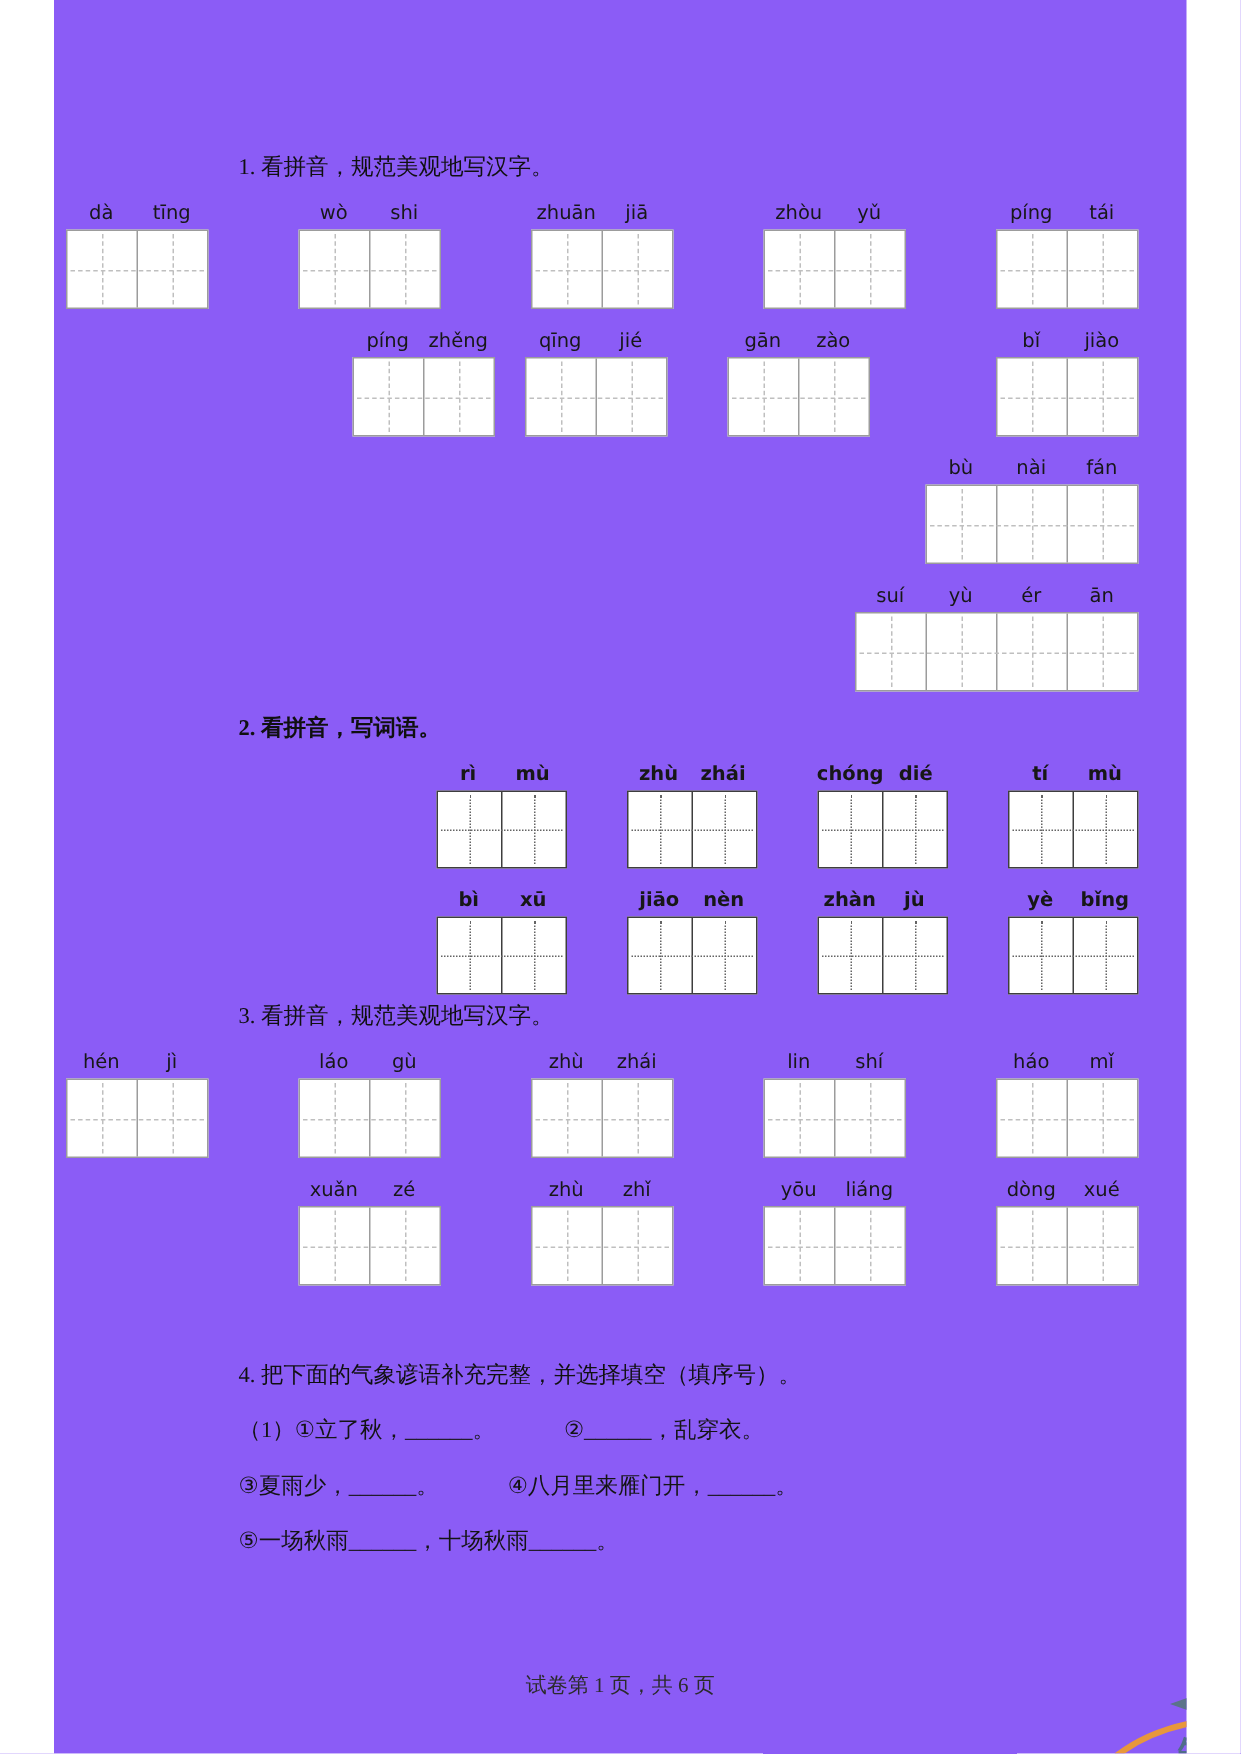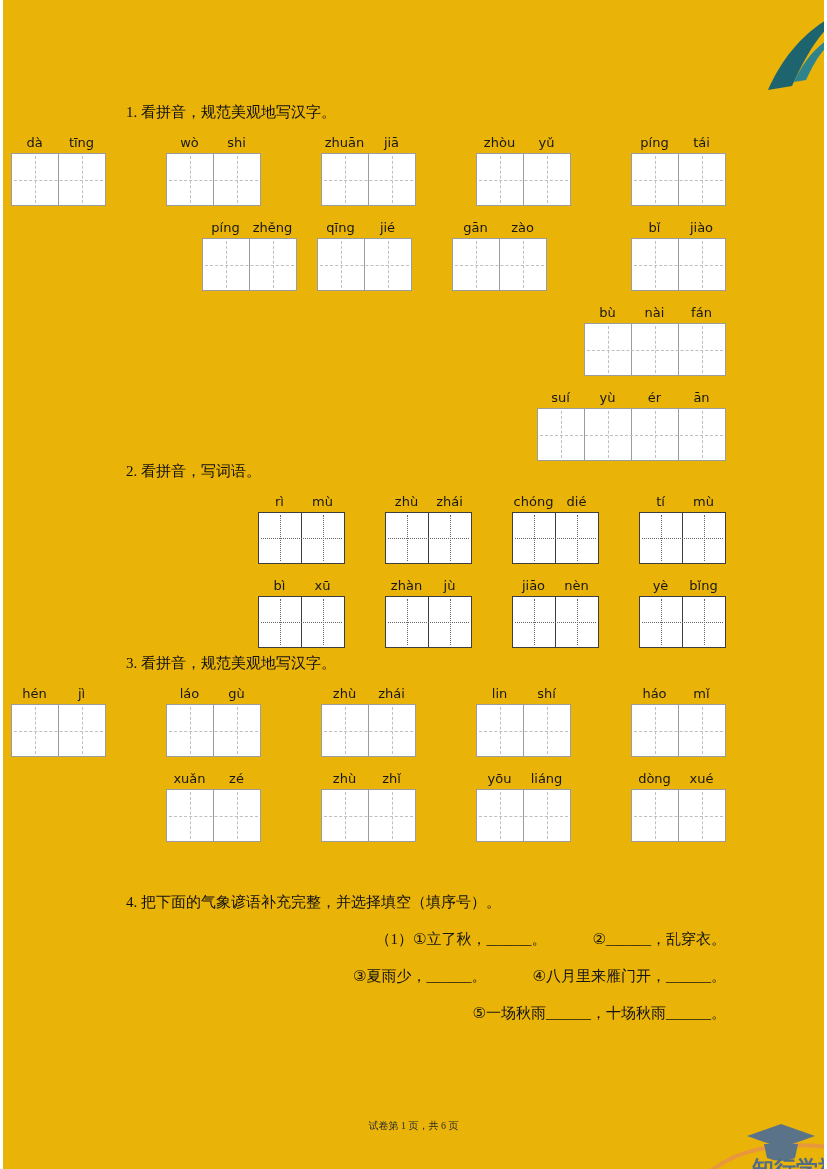--- a/index.html
+++ b/index.html
@@ -1,29 +1,29 @@
 <!DOCTYPE html>
 <html><head>
 <meta charset="utf-8">
 <style>
   html,body{margin:0;padding:0;background:#ffffff;}
   .page{
-    position:relative;width:821px;height:1169px;margin:0 auto;
-    background:#eab308;overflow:hidden;
+    position:relative;width:755px;height:1169px;margin:0 auto;
+    background:#8b5cf6;overflow:hidden;
     font-family:"Liberation Serif","DejaVu Serif","DejaVu Sans",serif;
     color:#141414;
   }
   .content{position:absolute;left:123px;top:104px;width:600px;}
 
   .q-title{
     font-size:15px;line-height:17px;margin:0;color:#101010;
     font-family:"Liberation Serif","DejaVu Serif","DejaVu Sans",serif;
   }
   .question{margin:0;}
-  .question.q2{margin-top:2px;}
+  .question.q2{margin-top:17px;font-weight:bold;}
   .question.q3{margin-top:7px;}
   .question.q4{margin-top:52px;}
 
   .box-row{display:flex;margin-top:14px;justify-content:flex-end;}
   .question.q1 > .box-row:first-of-type{margin-top:21px;}
   .question.q2 > .box-row:first-of-type{margin-top:13px;}
   .question.q3 > .box-row:first-of-type{margin-top:10px;}
 
   .r-5 .group + .group{margin-left:23px;padding-left:37px;}
   .r-sparse .group:nth-child(2){margin-left:20px;}
@@ -46,26 +46,26 @@
   .tian .cell + .cell{border-left:1px solid #9c9c9c;}
   .cell::before{content:"";position:absolute;top:2px;bottom:2px;left:50%;border-left:1px dashed #bfbfbf;}
   .box::after{content:"";position:absolute;left:2px;right:2px;top:50%;border-top:1px dashed #bfbfbf;}
 
   .solid .box{border:1.5px solid #3e3e3e;}
   .solid .cell{width:42px;height:50px;}
   .solid .cell + .cell{border-left:1.5px solid #3e3e3e;}
   .solid .cell::before{border-left:1px dotted #646464;}
   .solid .box::after{border-top:1px dotted #646464;}
 
-  .q-line{margin:20px 0 0;font-size:15px;line-height:17px;text-align:right;}
+  .q-line{margin:20px 0 0;font-size:15px;line-height:17px;}
   .q-line span + span{margin-left:46px;}
 
   .footer{
     position:absolute;left:0;right:0;bottom:36px;text-align:center;
-    font-size:10px;color:#2b2b2b;
+    font-size:14px;color:#2b2b2b;
     font-family:"Liberation Serif","DejaVu Serif","DejaVu Sans",serif;
   }
 
   .wing{position:absolute;left:749px;top:16px;width:78px;height:76px;}
   .brand{position:absolute;left:705px;top:1118px;width:122px;height:64px;}
 </style>
 </head>
 <body>
 
 <div class="page">
@@ -248,32 +248,32 @@
               <span>bì</span>
               <span>xū</span>
             </div>
             <div class="box">
               <div class="cell"></div>
               <div class="cell"></div>
             </div>
           </div>
           <div class="group solid">
             <div class="labels">
+              <span>jiāo</span>
+              <span>nèn</span>
+            </div>
+            <div class="box">
+              <div class="cell"></div>
+              <div class="cell"></div>
+            </div>
+          </div>
+          <div class="group solid">
+            <div class="labels">
               <span>zhàn</span>
               <span>jù</span>
-            </div>
-            <div class="box">
-              <div class="cell"></div>
-              <div class="cell"></div>
-            </div>
-          </div>
-          <div class="group solid">
-            <div class="labels">
-              <span>jiāo</span>
-              <span>nèn</span>
             </div>
             <div class="box">
               <div class="cell"></div>
               <div class="cell"></div>
             </div>
           </div>
           <div class="group solid">
             <div class="labels">
               <span>yè</span>
               <span>bǐng</span>

